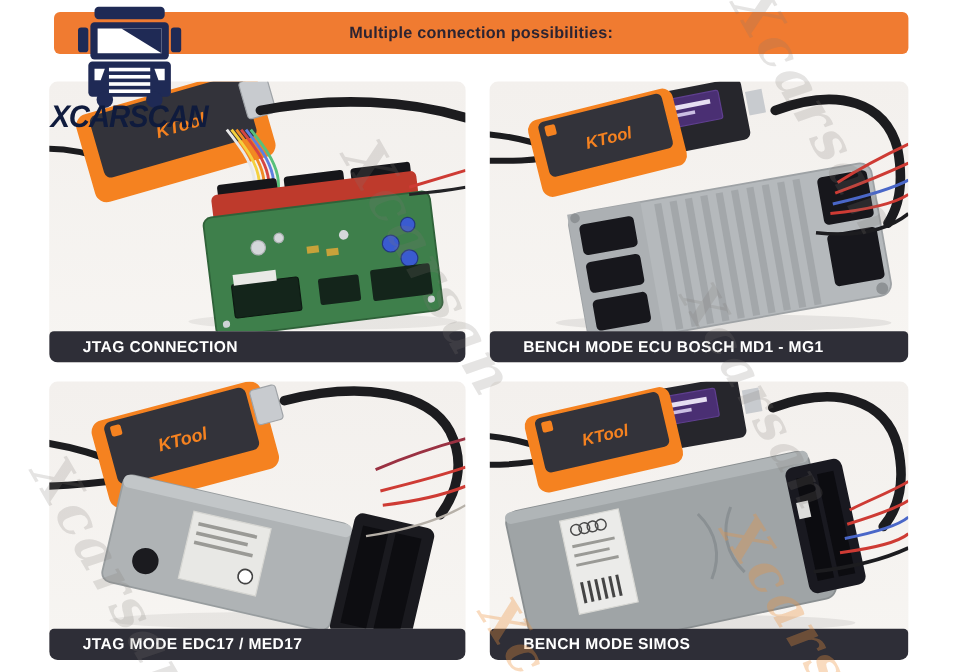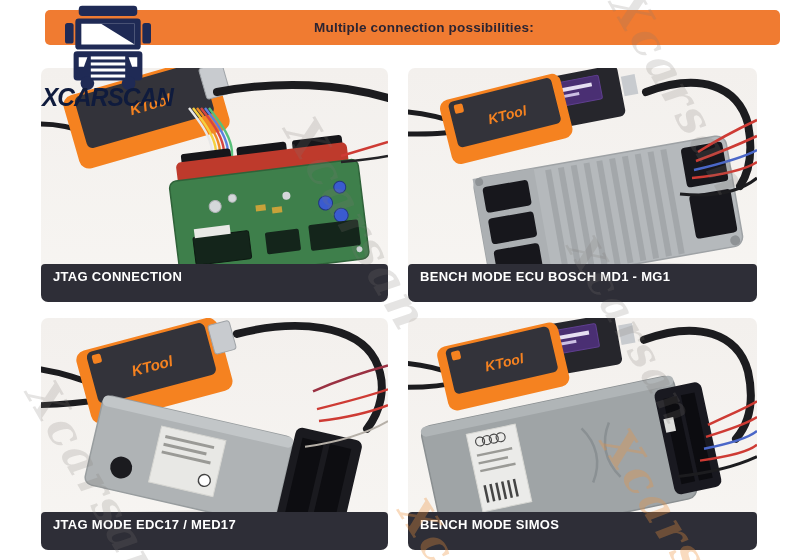--- a/index.html
+++ b/index.html
@@ -3,44 +3,44 @@
 <meta charset="utf-8">
 <style>
   html,body{margin:0;padding:0;background:#ffffff;}
   .stage{
     position:relative;width:799px;height:560px;background:#ffffff;overflow:hidden;
     font-family:"Liberation Sans",sans-serif;
   }
   
   .banner{
     position:absolute;left:45px;top:10px;width:712px;height:35px;
-    background:#F07B31;border-radius:5px;display:flex;align-items:center;justify-content:center;padding-left:23px;
+    background:#F07B31;border-radius:5px;display:flex;align-items:center;justify-content:center;
   }
   .banner-text{font-size:13.5px;font-weight:bold;color:#2D2431;letter-spacing:.2px;}
   
   .logo{position:absolute;left:42px;top:2px;width:150px;height:116px;z-index:30;}
   .logo svg{position:absolute;left:14px;top:2px;}
   .brand-name{
     position:absolute;left:0px;top:80px;width:150px;
     font-size:26px;font-weight:bold;font-style:italic;color:#0F1B3D;
     letter-spacing:-1px;transform:scaleX(.94);transform-origin:left;
     white-space:nowrap;
   }
   
   .panel{position:absolute;border-radius:7px;overflow:hidden;background:linear-gradient(#F3F0ED,#F7F5F2);}
   .panel-tl{left:41px;top:68px;width:347px;height:234px;}
   .panel-tr{left:408px;top:68px;width:349px;height:234px;}
   .panel-bl{left:41px;top:318px;width:347px;height:232px;}
   .panel-br{left:408px;top:318px;width:349px;height:232px;}
   .photo{position:absolute;left:0;top:0;right:0;bottom:26px;}
   .photo svg{width:100%;height:100%;display:block;}
   .caption{
-    position:absolute;left:0;right:0;bottom:0;height:38px;background:#2E2E37;
+    position:absolute;left:0;right:0;bottom:0;height:26px;background:#2E2E37;
     color:#ffffff;font-size:13px;font-weight:bold;line-height:26px;
-    padding-left:12px;letter-spacing:.3px;border-radius:4px;
+    padding-left:28px;letter-spacing:.3px;border-radius:4px;
   }
   
   .wm{
     position:absolute;font-family:"DejaVu Serif",serif;font-style:italic;font-weight:bold;
     letter-spacing:3px;white-space:nowrap;transform-origin:left top;z-index:20;pointer-events:none;
   }
   .wm-gray{color:rgba(125,120,115,.20);}
   .wm-orange{color:rgba(238,145,60,.33);}
   .wm1{left:322px;top:108px;font-size:48px;transform:rotate(60deg);}
   .wm2{left:646px;top:-18px;font-size:46px;transform:rotate(60deg);}

